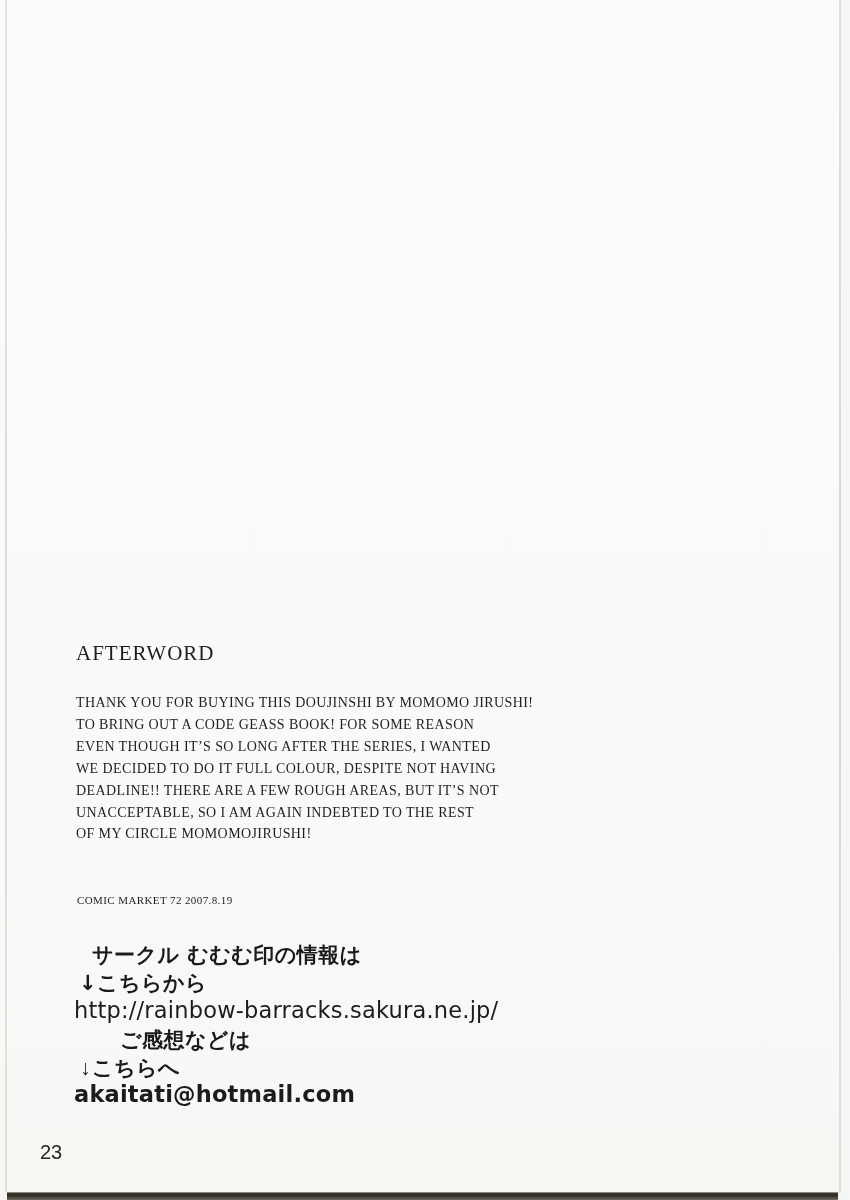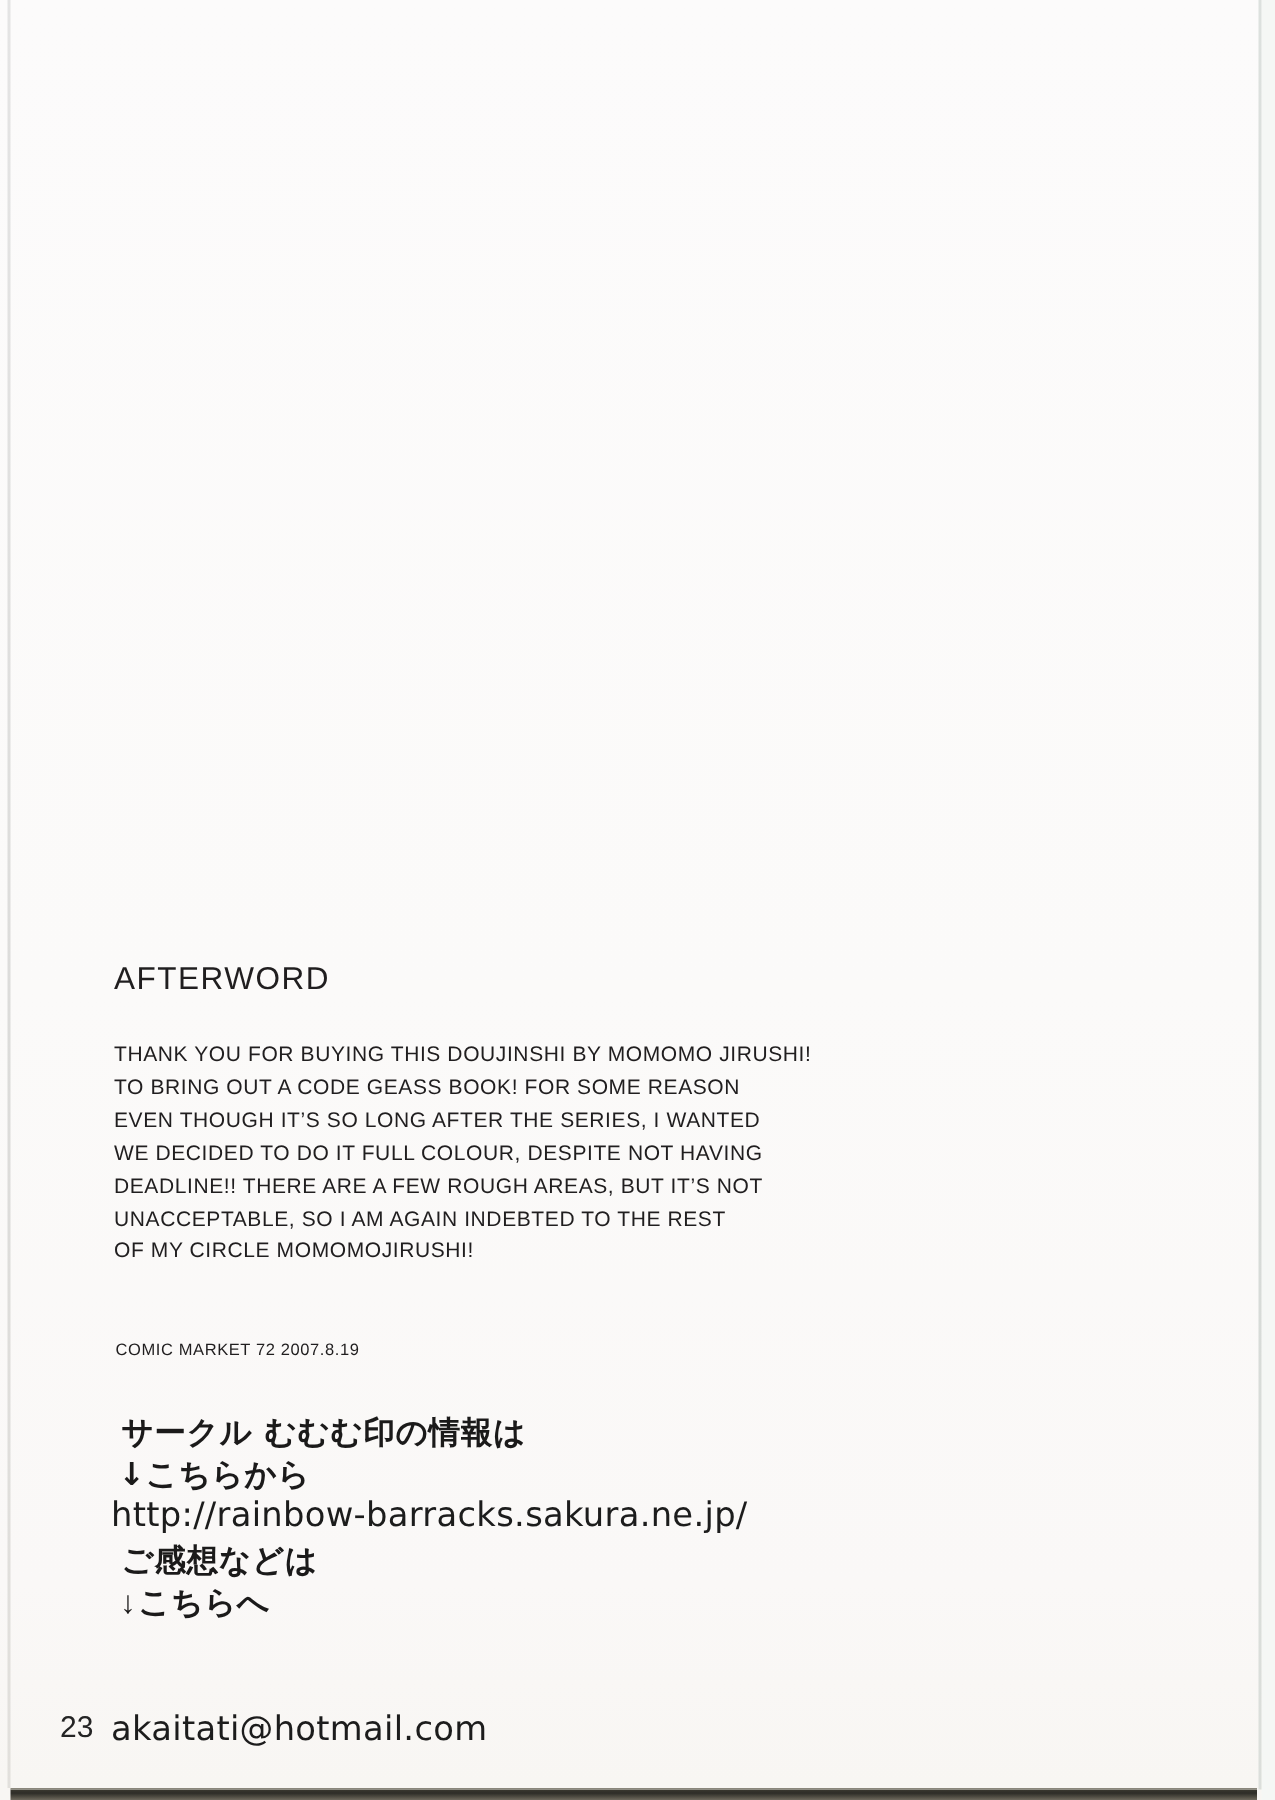--- a/index.html
+++ b/index.html
@@ -32,39 +32,39 @@
   .scan-bottom {
     position: absolute; left: 7px; right: 12px; bottom: 0; height: 8px;
     background: linear-gradient(180deg, #3a382f 0%, #2e2d28 35%, #4f4c42 70%, #6e6a5e 100%);
     border-top: 1px solid #8a877c;
   }
   
   .comic {
     position: absolute;
     color: #201e1f;
     letter-spacing: 0.4px;
-    font-family: Liberation Sans, sans-serif;
+    font-family: Liberation Serif, serif;
   }
   .heading {
     left: 76px; top: 641px;
     font-size: 21px; letter-spacing: 1px;
   }
   .body-block {
     left: 76px; top: 692px;
     font-size: 14px; line-height: 21.9px;
     width: 740px;
     white-space: nowrap;
   }
   .event-line {
     left: 77px; top: 894px;
     font-size: 11px;
   }
   
   .jp {
-    position: absolute; left: 81px;
+    position: absolute; left: 92px;
     color: #1b1a1a;
     font-weight: bold;
     font-size: 21px;
     letter-spacing: 0.5px;
     font-family: "DejaVu Sans", sans-serif;
   }
   .pointer { left: 79px; }
   .mono-addr {
     position: absolute; left: 74px;
     color: #1c1c1c;
@@ -97,20 +97,20 @@
     <div>DEADLINE!! THERE ARE A FEW ROUGH AREAS, BUT IT’S NOT</div>
     <div>UNACCEPTABLE, SO I AM AGAIN INDEBTED TO THE REST</div>
     <div>OF MY CIRCLE MOMOMOJIRUSHI!</div>
   </div>
 
   <div class="comic event-line">COMIC MARKET 72 2007.8.19</div>
 
   <div class="jp" style="top:941px;">サークル むむむ印の情報は</div>
   <div class="jp pointer" style="top:969px;">↓こちらから</div>
   <div class="mono-addr" style="top:997px;">http://rainbow-barracks.sakura.ne.jp/</div>
-  <div class="jp" style="top:1026px;">ご感想などは</div>
+  <div class="jp" style="top:1026px;margin-left:28px;">ご感想などは</div>
   <div class="jp pointer" style="top:1054px;font-family:Liberation Mono, monospace;">↓こちらへ</div>
-  <div class="mono-addr" style="top:1140px;">akaitati@hotmail.com</div>
+  <div class="mono-addr" style="top:1081px;font-weight:bold;">akaitati@hotmail.com</div>
 
   <div class="page-number">23</div>
 
   <div class="scan-bottom"></div>
 </div>
 
 </body></html>

